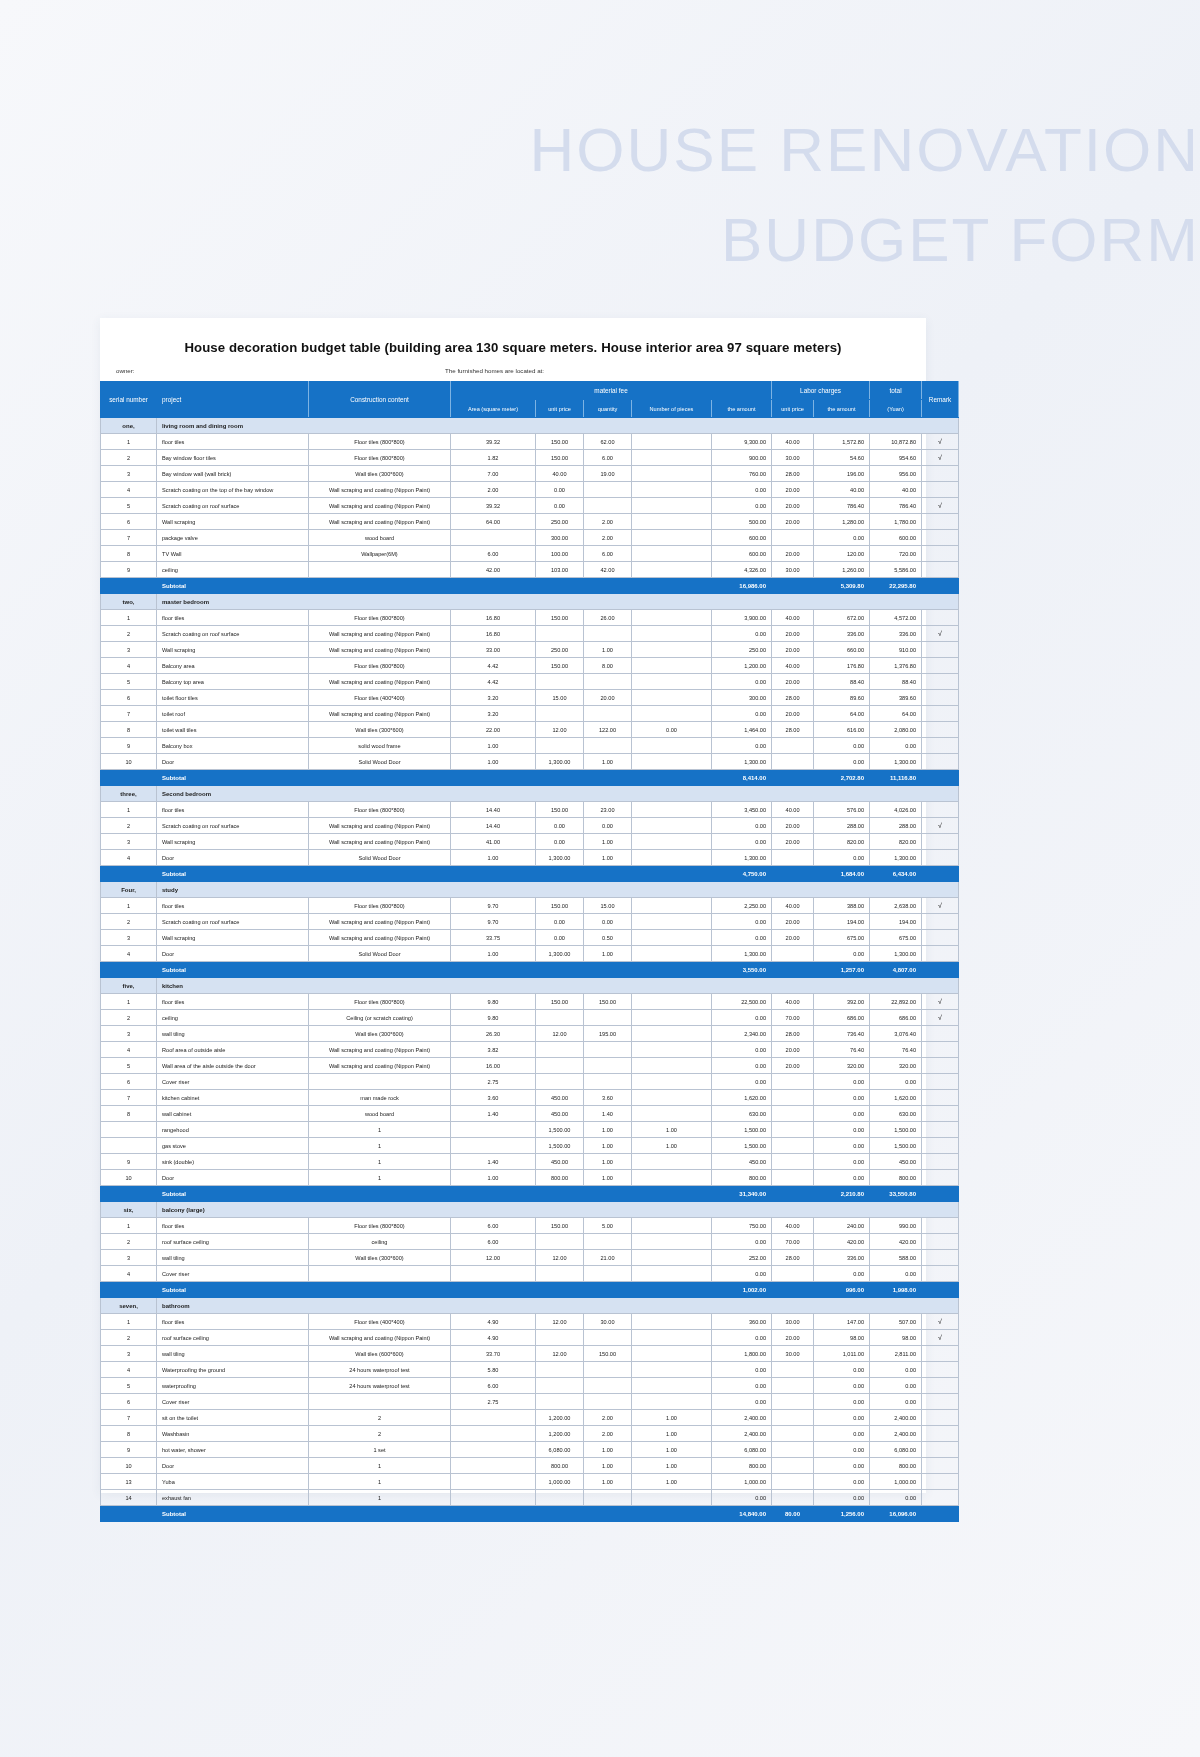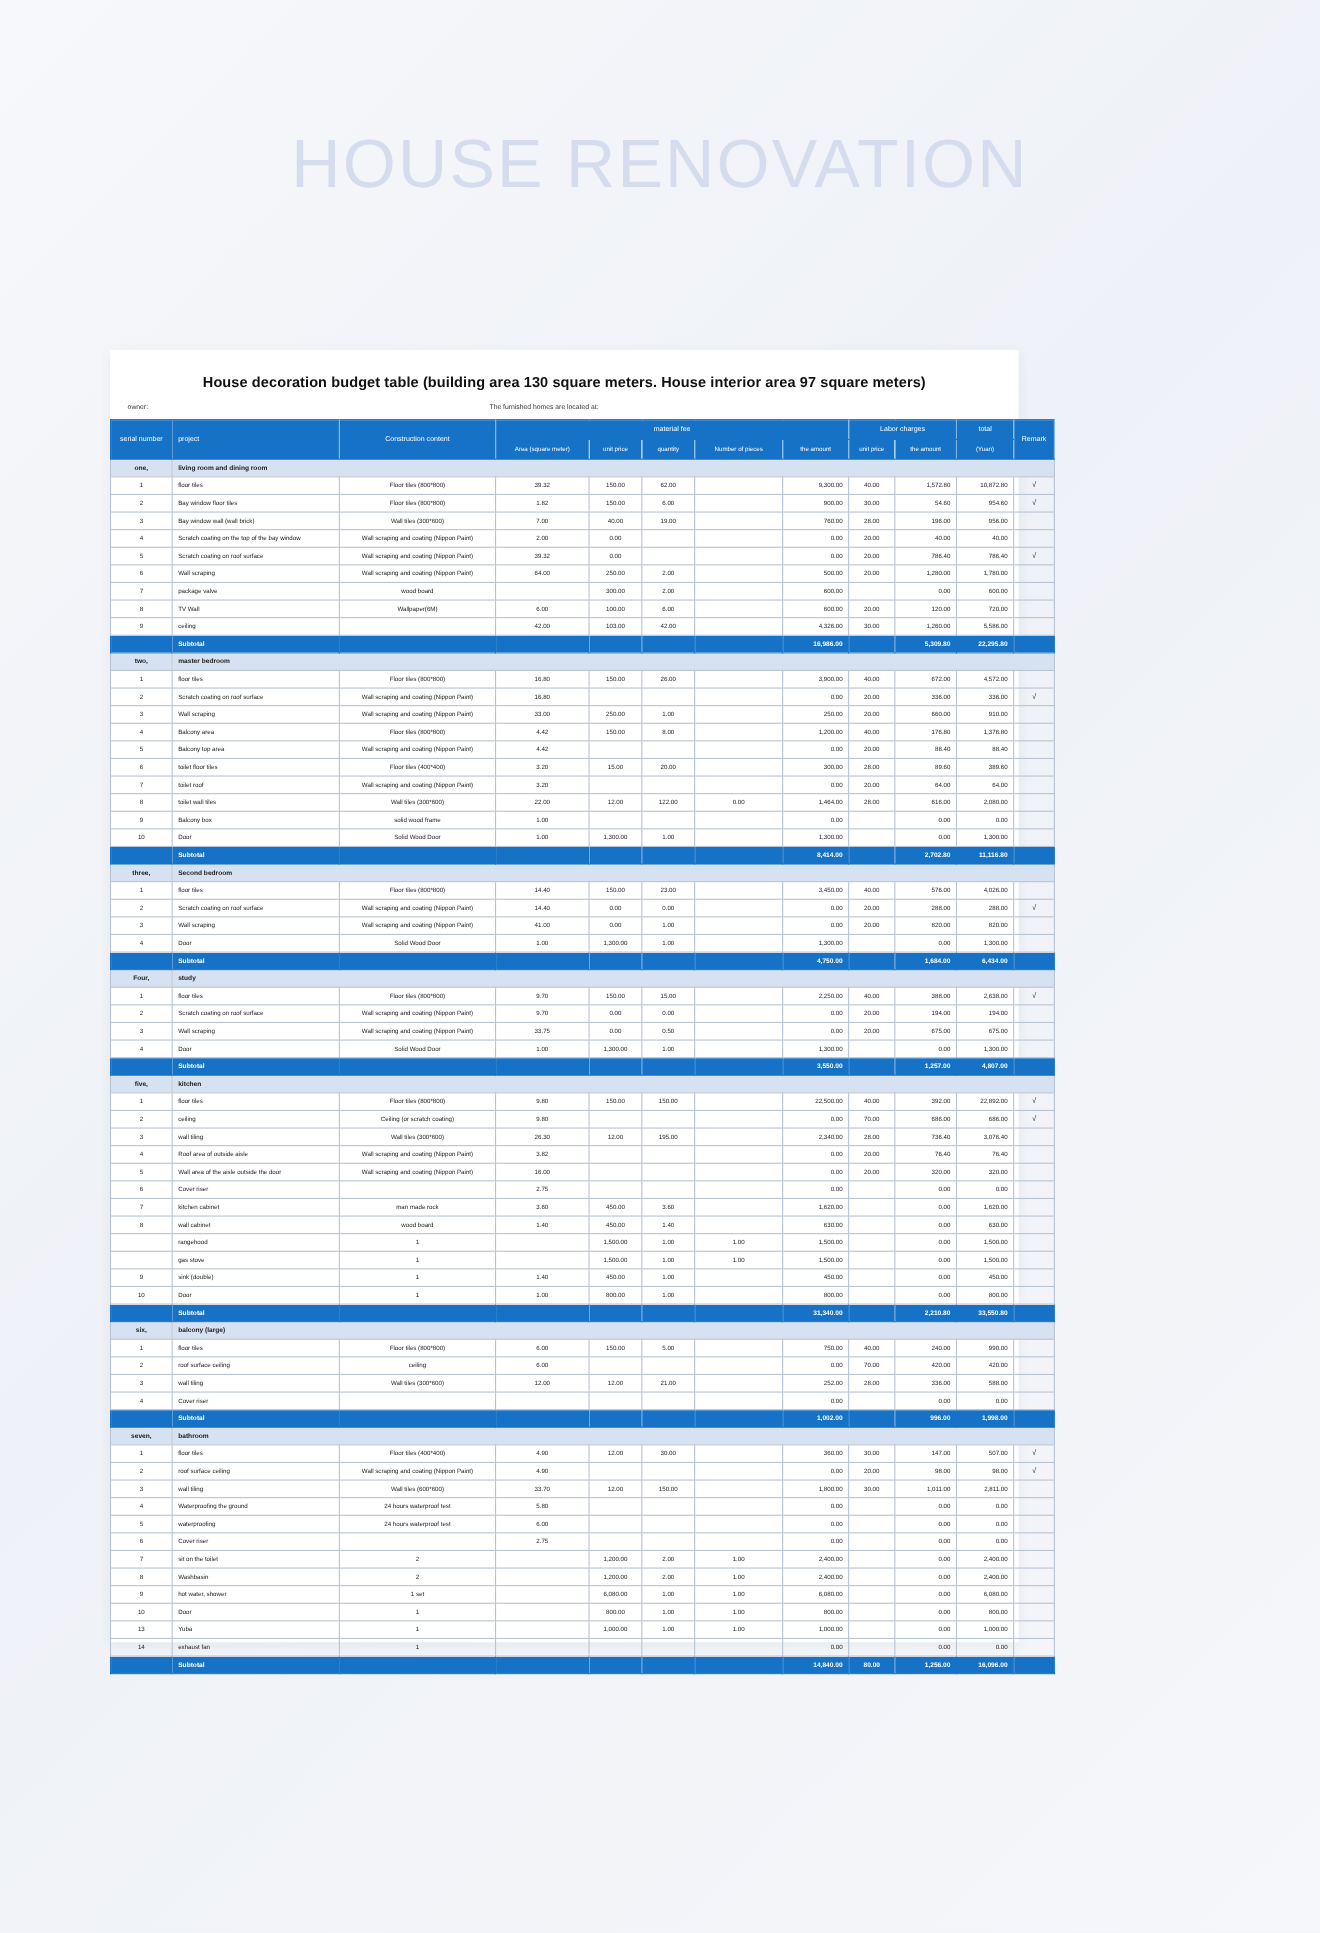--- a/index.html
+++ b/index.html
@@ -3,21 +3,21 @@
 <meta charset="utf-8">
 <style>
   html,body{margin:0;padding:0;}
   body{
     width:1200px;height:1757px;
     background:#f4f6fa;
     font-family:"Liberation Sans",sans-serif;
     position:relative;overflow:hidden;
   }
   .bg-tint{position:absolute;inset:0;background:linear-gradient(135deg,#f7f8fb 0%,#eef1f7 45%,#f6f7fa 100%);}
-  .wm{position:absolute;top:105px;left:0;width:1200px;text-align:center;
+  .wm{position:absolute;top:105px;left:0;width:1200px;text-align:right;
       font-size:62px;line-height:1.45;letter-spacing:2px;color:#d4dced;font-weight:400;
       font-family:"Liberation Sans",sans-serif;user-select:none;}
   .sheet{position:absolute;left:100px;top:318px;width:826px;height:1175px;background:#ffffff;
          box-shadow:0 2px 10px rgba(60,80,120,.07);}
   .doc-title{text-align:center;font-size:13.2px;font-weight:bold;color:#111;padding-top:22px;padding-bottom:12px;letter-spacing:.1px;}
   .meta{position:relative;height:14px;font-size:6.2px;color:#333;}
   .meta .owner{position:absolute;left:16px;top:0;}
   .meta .addr{position:absolute;left:345px;top:0;}
   table{border-collapse:collapse;width:838px;margin:0 auto;table-layout:fixed;}
   th,td{border:1px solid #b9c3d2;font-size:5.6px;color:#1b1b1b;padding:0;height:15px;
@@ -37,20 +37,21 @@
   col.c4{width:48px}col.c5{width:48px}col.c6{width:80px}col.c7{width:60px}
   col.c8{width:42px}col.c9{width:56px}col.c10{width:52px}col.c11{width:37px}
 </style>
 </head>
 <body>
 
 <div class="bg-tint"></div>
 
 <div class="wm">
   <div>HOUSE RENOVATION</div>
+  <div>BUDGET FORM</div>
 </div>
 
 <div class="sheet">
   <div class="doc-title">House decoration budget table (building area 130 square meters. House interior area 97 square meters)</div>
   <div class="meta">
     <span class="owner">owner:</span>
     <span class="addr">The furnished homes are located at:</span>
   </div>
 
   <table>

